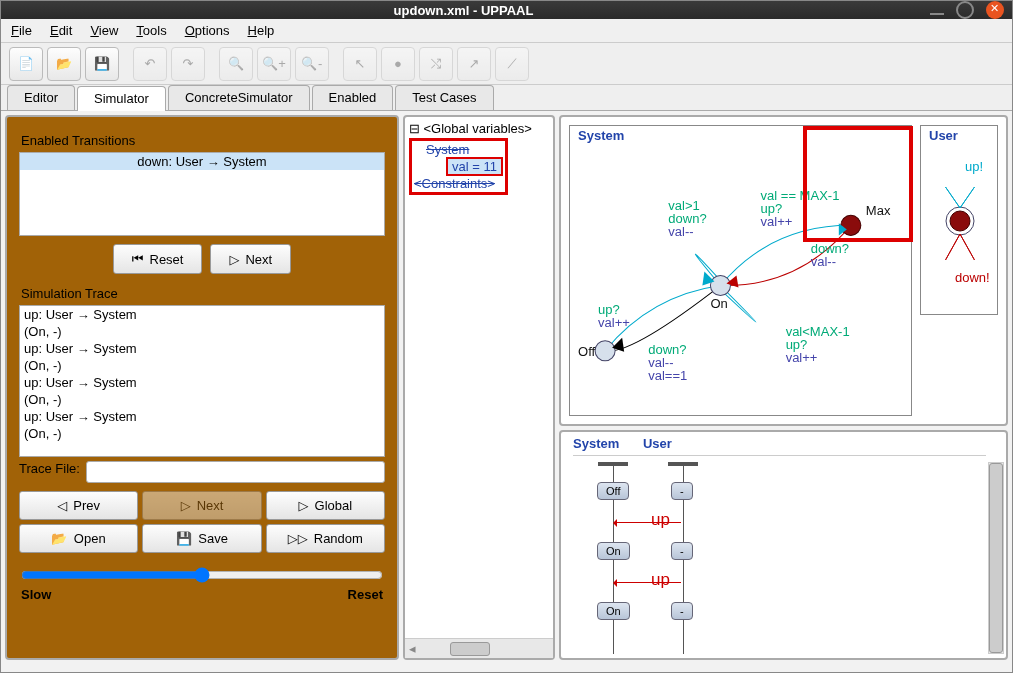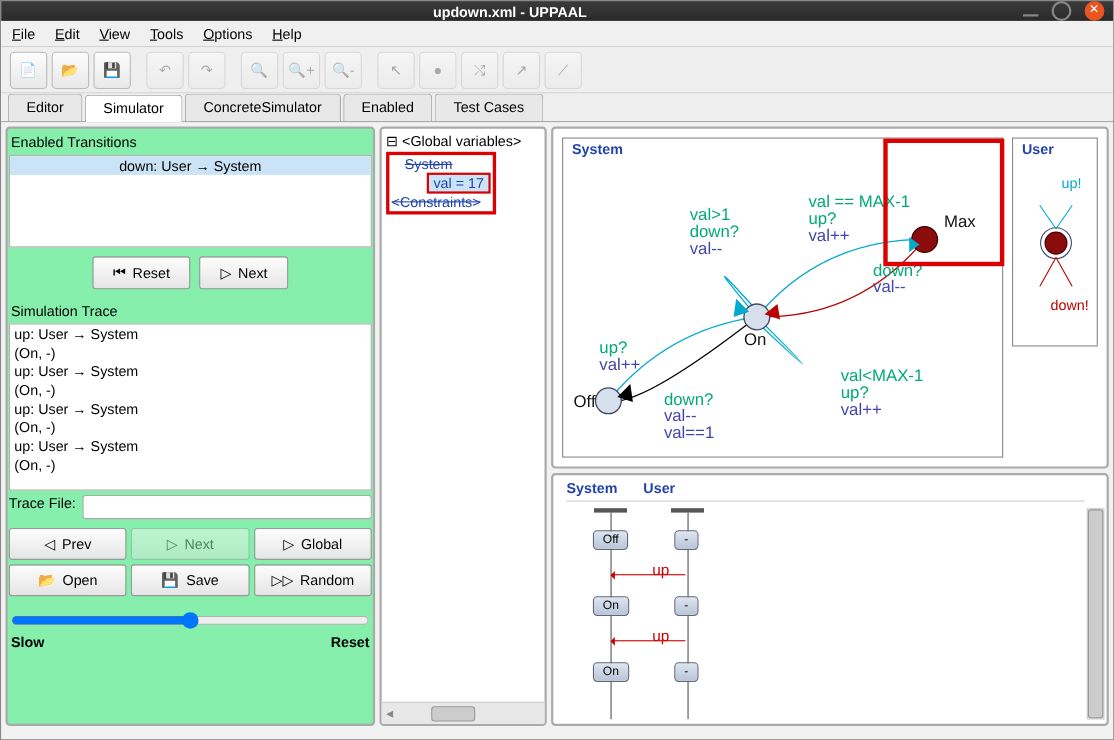--- a/index.html
+++ b/index.html
@@ -20,21 +20,21 @@
 .toolbar { background: #efefef; padding: 4px 8px; display: flex; align-items: center; border-bottom: 1px solid #ccc; height: 42px; gap:2px;}
 .tbtn { width: 34px; height: 34px; border: 1px solid #bbb; border-radius: 4px; background: linear-gradient(#fdfdfd,#e8e8e8); display: flex; align-items: center; justify-content: center; margin-right: 2px; color:#555;}
 .tsep { width: 8px; }
 
 .tabs { display: flex; background: #efefef; border-bottom: 1px solid #aaa; height: 26px; padding-left: 6px; }
 .tab { padding: 4px 16px; border: 1px solid #aaa; border-bottom: none; background: #e8e8e8; margin-right: 2px; border-radius: 4px 4px 0 0; cursor: default; }
 .tab.active { background: #fff; position: relative; top: 1px; }
 
 .main { display: flex; height: calc(673px - 28px - 24px - 42px - 26px); }
 
-.leftcol { width: 336px; border: 2px solid #aaa; margin: 4px; background: #86efac; padding: 1px; display:flex; flex-direction:column; border-radius:4px;}
+.leftcol { width: 394px; border: 2px solid #aaa; margin: 4px; background: #a16207; padding: 12px; display:flex; flex-direction:column; border-radius:4px;}
 .panel-label { font-size: 13px; margin: 4px 2px; }
 .listbox { background: #fff; border: 1px solid #aaa; width: 100%; overflow:auto; font-size:13px;}
 .listbox .item { padding: 1px 4px; }
 .listbox .item.sel { background: #cbe3f7; text-align: center; }
 .enabled-box { height: 84px; }
 .btnrow { display: flex; justify-content: center; gap: 8px; margin: 8px 0; }
 .btn { background: linear-gradient(#fdfdfd,#e5e5e5); border: 1px solid #999; border-radius: 3px; padding: 6px 18px; display:flex; align-items:center; gap:6px; cursor:default;}
 .trace-box { height: 152px; }
 .trace-file-row { display:flex; gap:6px; margin:4px 0;}
 .trace-file-input { flex:1; height:22px; border:1px solid #aaa; background:#fff; border-radius:3px;}
@@ -62,21 +62,21 @@
 
 .rbot { height:230px; border:2px solid #aaa; border-radius:4px; background:#fff; display:flex; flex-direction:column;}
 .rbot-head { padding:4px 12px; color:#2244aa; font-weight:bold;}
 .rbot-head span { margin-right:20px;}
 .msc { flex:1; position:relative; overflow:hidden; border-top:1px solid #ccc; margin:0 20px 4px 12px;}
 .lifeline { position:absolute; top:10px; bottom:0; width:1px; background:#555;}
 .lifehead { position:absolute; top:6px; width:30px; height:4px; background:#555;}
 .statebox { position:absolute; background:linear-gradient(#dde5f0,#b8c5d8); border:1px solid #667; border-radius:4px; padding:2px 8px; font-size:11px; text-align:center;}
 .msgarrow { position:absolute; height:1px; background:#c00;}
 .msgarrow::before { content:""; position:absolute; left:-6px; top:-3px; border:4px solid transparent; border-right-color:#c00;}
-.msglabel { position:absolute; color:#c00; font-size:14px;}
+.msglabel { position:absolute; color:#c00; font-size:17px;}
 .vscroll { position:absolute; right:2px; top:30px; bottom:4px; width:16px; background:#e8e8e8; border:1px solid #ccc;}
 .vscroll .vthumb { width:100%; height:100%; background:#ccc; border:1px solid #999; border-radius:3px;}
 
 .disabled { opacity:0.45; }
 svg { overflow:visible; }
 </style>
 </head>
 <body>
 
 <div class="titlebar">
@@ -169,21 +169,21 @@
       <span>Slow</span>
       <span>Reset</span>
     </div>
   </div>
 
   <div class="midcol">
     <div class="tree">
       <div class="node">⊟ <span>&lt;Global variables&gt;</span></div>
       <div class="red-border">
         <div class="node" style="margin-left:12px; color:#2244aa; text-decoration:line-through;">System</div>
-        <div class="node" style="margin-left:32px;"><span class="val-highlight">val = 17</span></div>
+        <div class="node" style="margin-left:32px;"><span class="val-highlight">val = 11</span></div>
         <div class="node" style="color:#2244aa; text-decoration:line-through;">&lt;Constraints&gt;</div>
       </div>
     </div>
     <div class="hscroll">
         <span style="margin:0 4px;color:#888;">◂</span>
         <div class="thumb"></div>
       </div>
   </div>
 
   <div class="rightcol">

